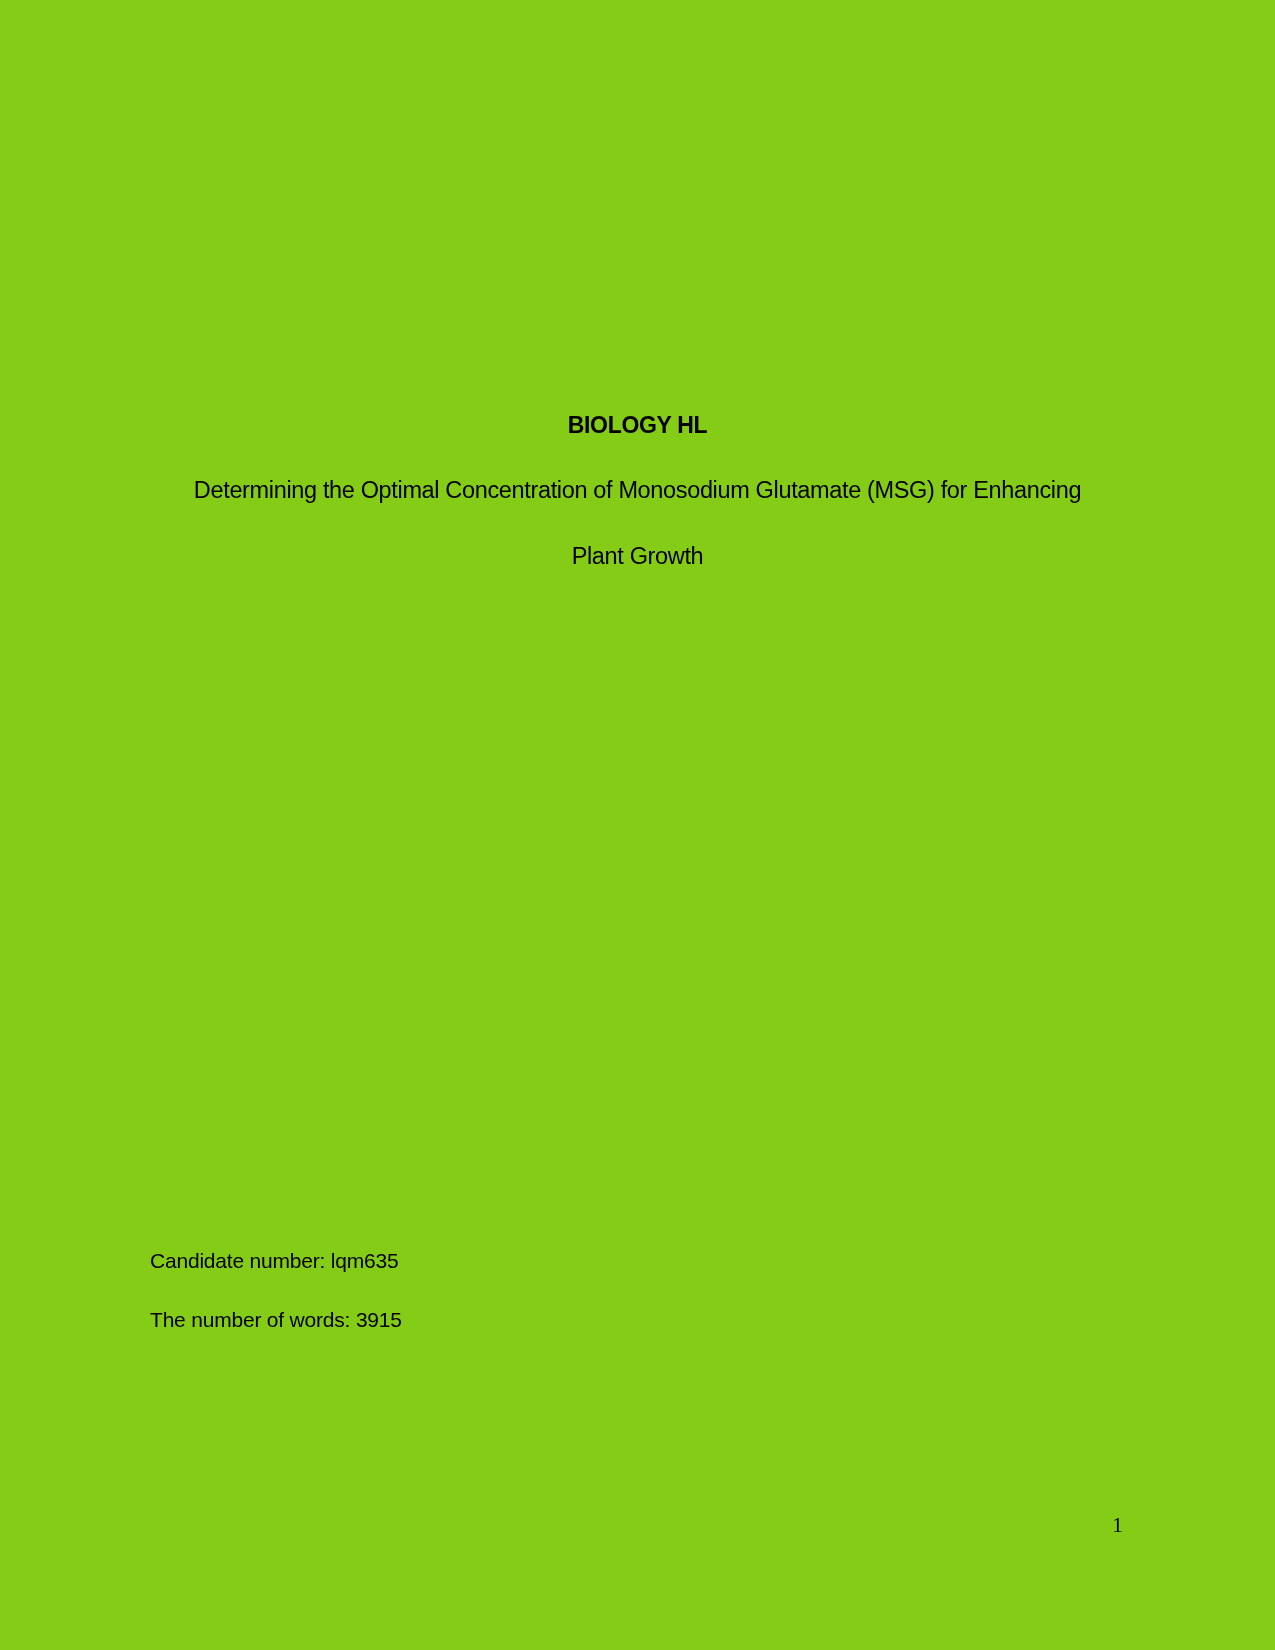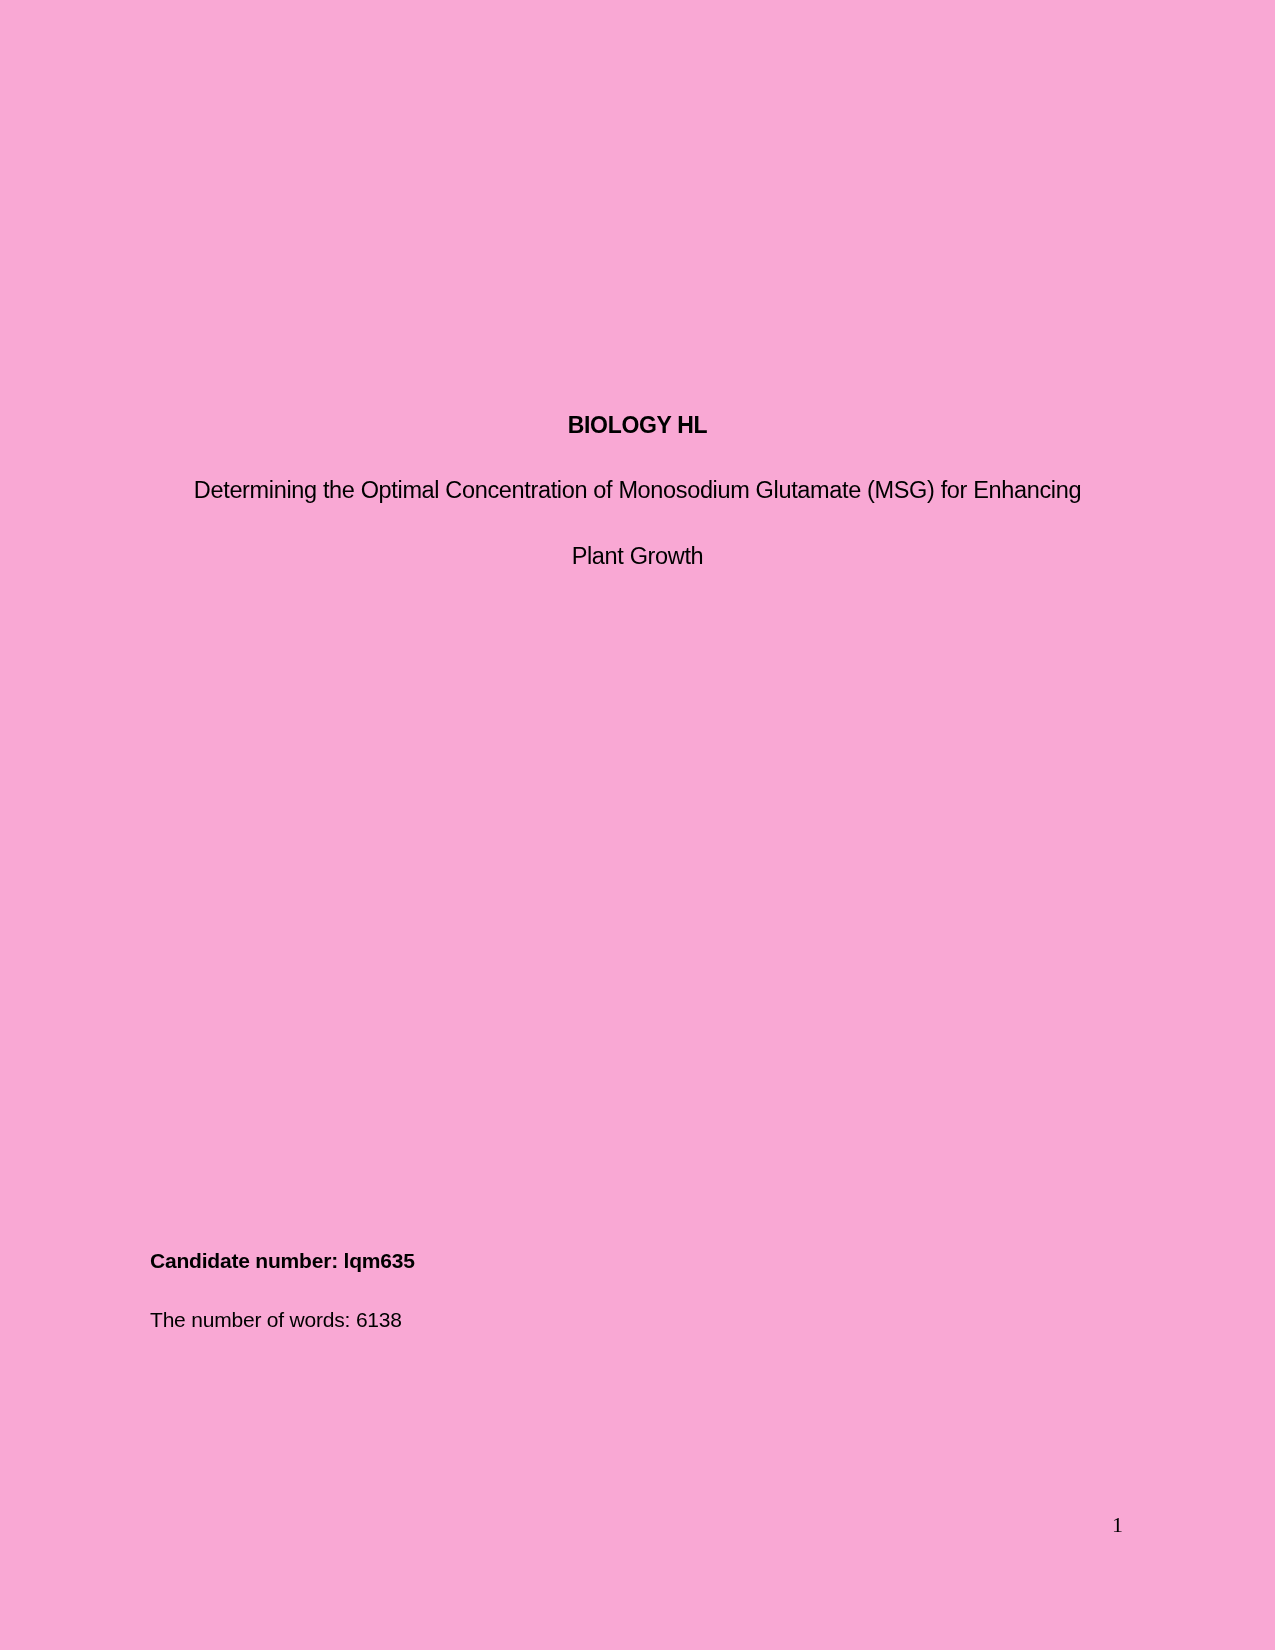--- a/index.html
+++ b/index.html
@@ -4,21 +4,21 @@
   <style>
     html, body {
       margin: 0;
       padding: 0;
       background: #ffffff;
     }
     .page {
       position: relative;
       width: 1275px;
       height: 1650px;
-      background: #f9a8d4;
+      background: #84cc16;
       overflow: hidden;
       color: #000000;
       font-family: "Liberation Sans", "DejaVu Sans", sans-serif;
     }
     .title {
       position: absolute;
       left: 0;
       width: 1275px;
       top: 410px;
       text-align: center;
@@ -38,21 +38,21 @@
     }
     .subtitle-line.l1 { top: 475px; }
     .subtitle-line.l2 { top: 541px; }
     .meta-line {
       position: absolute;
       left: 150px;
       font-size: 21px;
       line-height: 28px;
       letter-spacing: -0.2px;
     }
-    .meta-line.candidate { top: 1247px; font-weight: bold; }
+    .meta-line.candidate { top: 1247px; }
     .meta-line.words { top: 1306px; }
     .page-number {
       position: absolute;
       left: 1112px;
       top: 1512px;
       font-family: "Liberation Serif", "DejaVu Serif", serif;
       font-size: 22px;
       line-height: 26px;
     }
   </style>
@@ -61,16 +61,16 @@
 
 <div class="page">
   <div class="title">BIOLOGY HL</div>
 
   <div class="subtitle-line l2">Plant Growth</div>
 
   <div class="subtitle-line l1">Determining the Optimal Concentration of Monosodium Glutamate (MSG) for Enhancing</div>
 
   <div class="meta-line candidate">Candidate number: lqm635</div>
 
-  <div class="meta-line words">The number of words: 6138</div>
+  <div class="meta-line words">The number of words: 3915</div>
 
   <div class="page-number">1</div>
 </div>
 
 </body></html>

